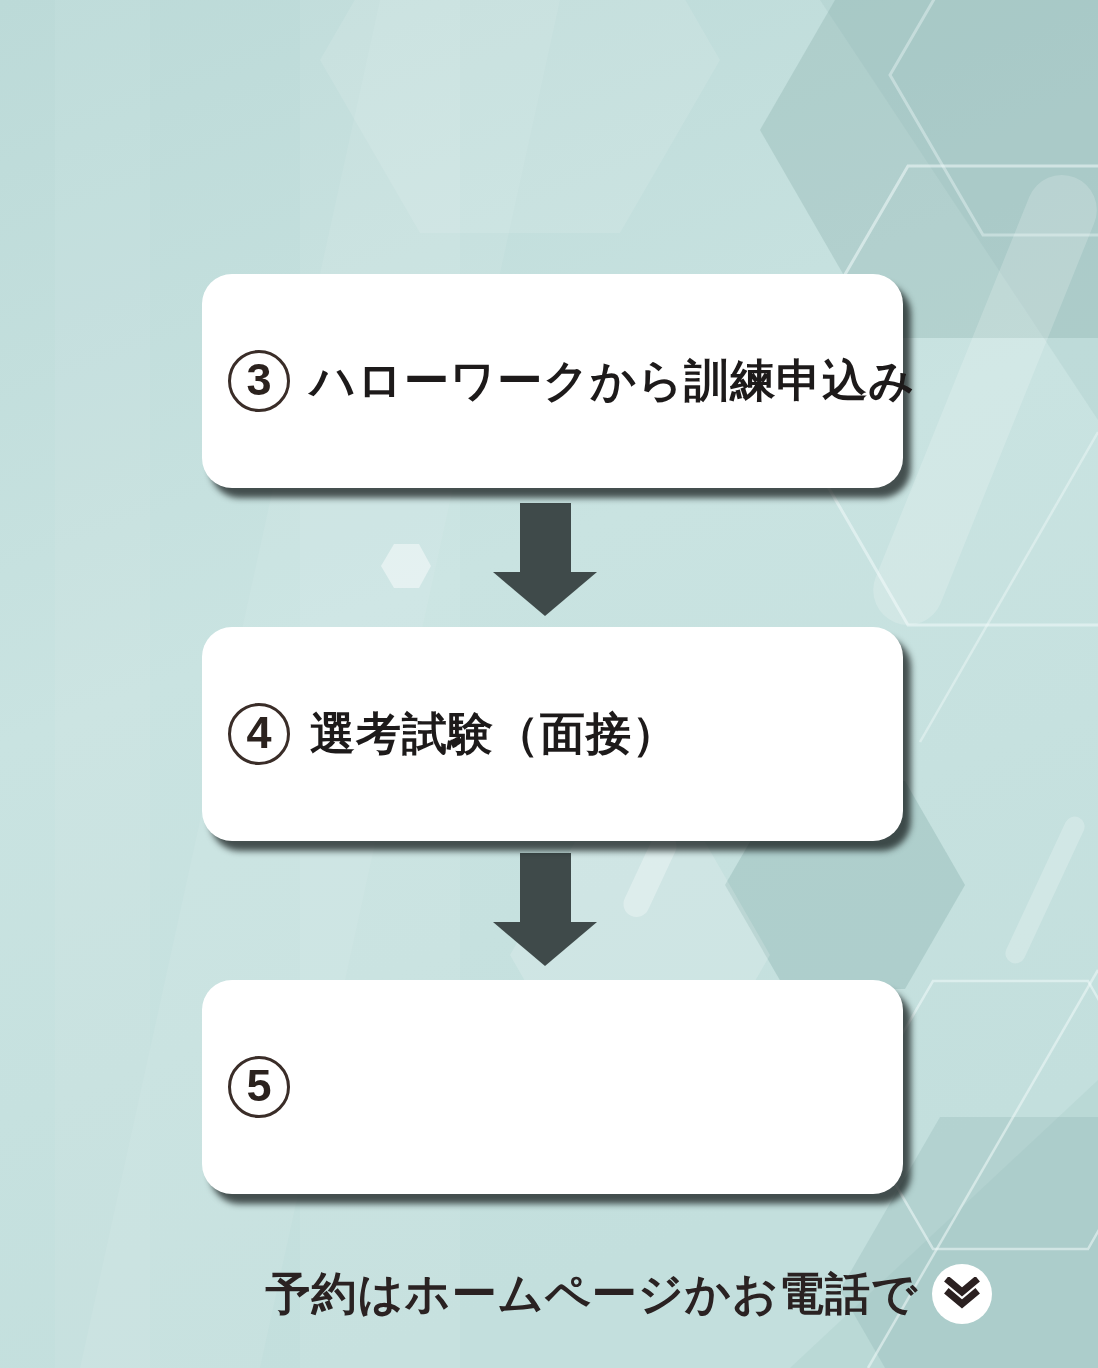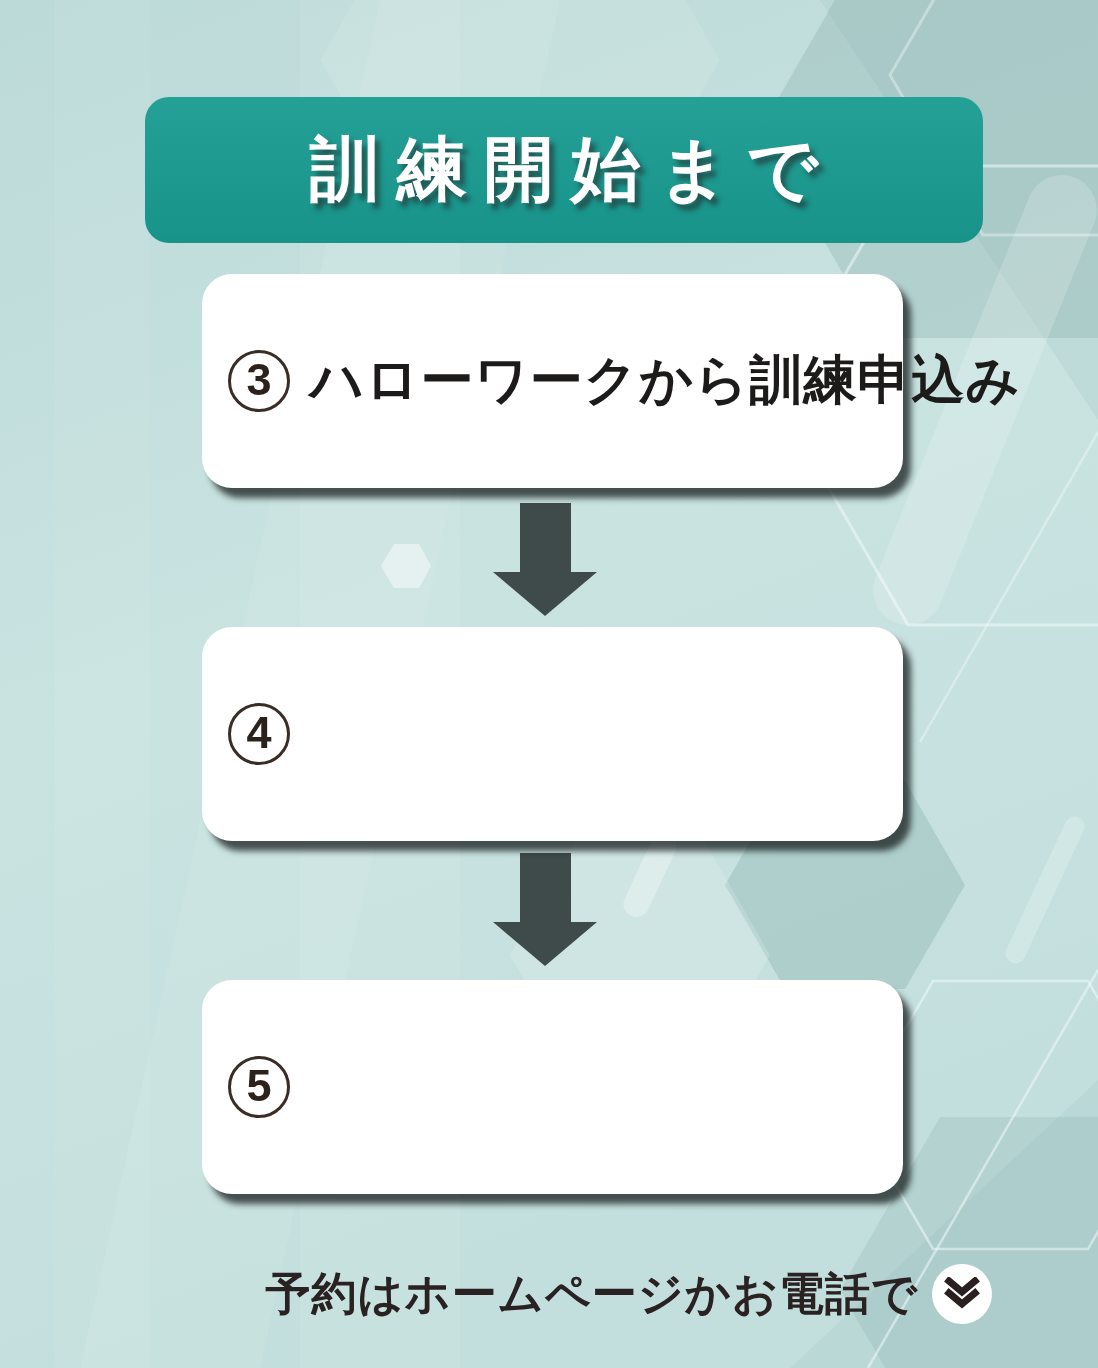--- a/index.html
+++ b/index.html
@@ -52,21 +52,21 @@
     border:3px solid #3a2d28;border-radius:50%;
     display:flex;align-items:center;justify-content:center;
     color:#2b221e;
     font-size:45px;font-weight:bold;
     line-height:1;
     padding-bottom:3px;
   }
   .card-label{
     margin-left:20px;
     color:#1d1a1a;
-    font-size:53px;font-weight:bold;
+    font-size:45px;font-weight:bold;
     letter-spacing:1px;
     white-space:nowrap;
   }
 
   
   .arrow{
     position:absolute;z-index:1;
     left:493px;width:105px;height:113px;
   }
   .arrow-1{top:503px;}
@@ -144,36 +144,34 @@
       <rect x="-35" y="-240" width="70" height="480" rx="35" fill="#ffffff" opacity="0.18"></rect>
     </g>
     <g transform="translate(650,875) rotate(25)">
       <rect x="-13" y="-45" width="26" height="90" rx="13" fill="#ffffff" opacity="0.30"></rect>
     </g>
     <g transform="translate(1045,890) rotate(25)">
       <rect x="-10" y="-80" width="20" height="160" rx="10" fill="#ffffff" opacity="0.22"></rect>
     </g>
   </svg>
 
-  <div class="banner">
-    <span class="banner-title">訓練開始まで</span>
-  </div>
 
   <div class="card card-1">
     <span class="num-circle">3</span>
     <span class="card-label">ハローワークから訓練申込み</span>
   </div>
 
   <div class="arrow arrow-1">
     <div class="shaft"></div>
     <div class="head"></div>
   </div>
 
   <div class="card card-2">
     <span class="num-circle">4</span>
+    <span class="card-label">選考試験（面接）</span>
   </div>
 
   <div class="arrow arrow-2">
     <div class="shaft"></div>
     <div class="head"></div>
   </div>
 
   <div class="card card-3">
     <span class="num-circle">5</span>
   </div>

